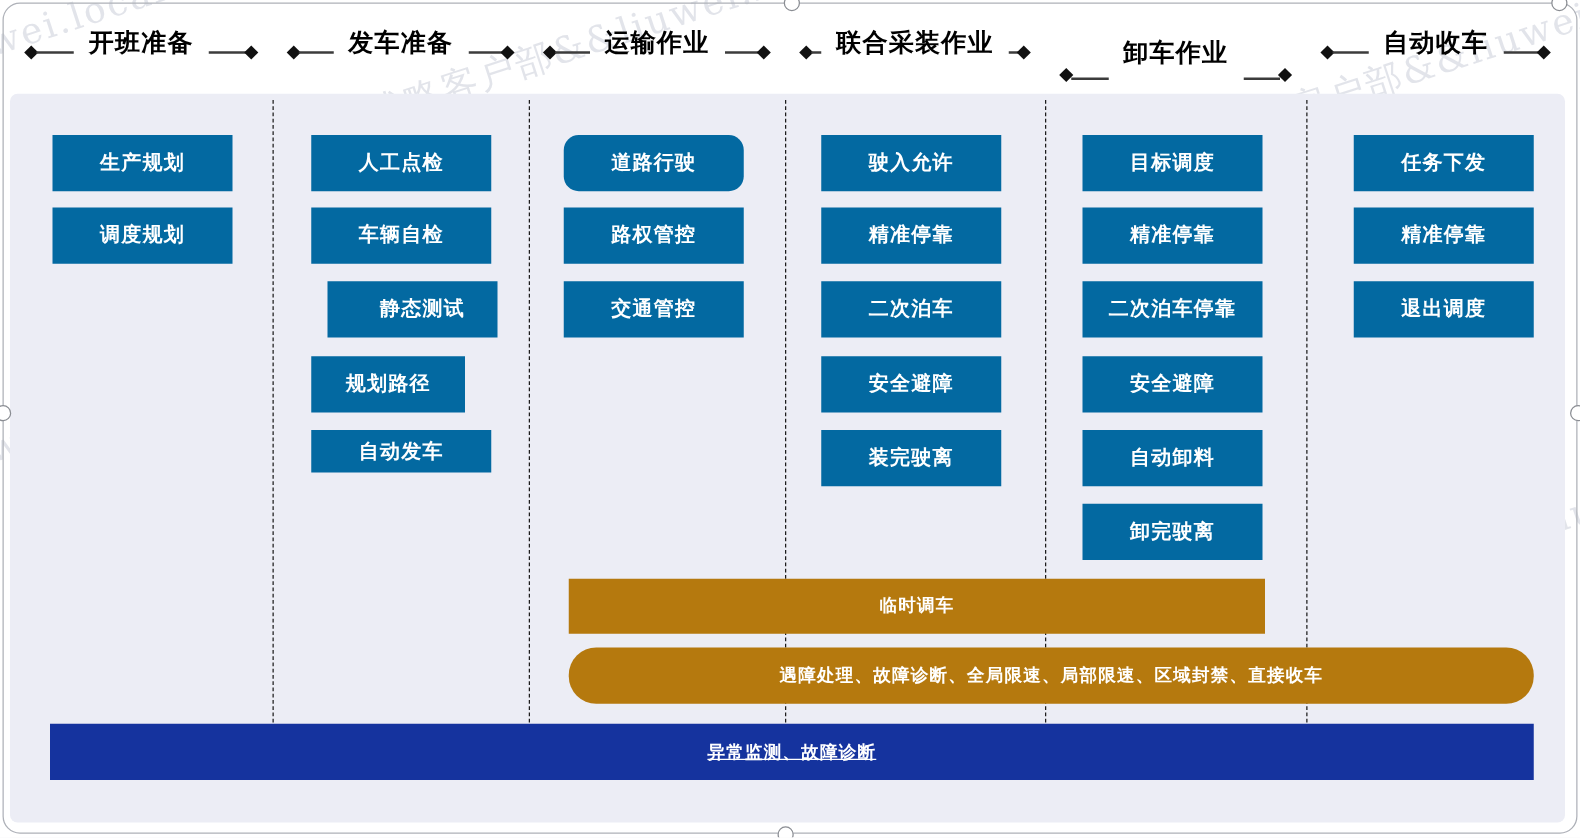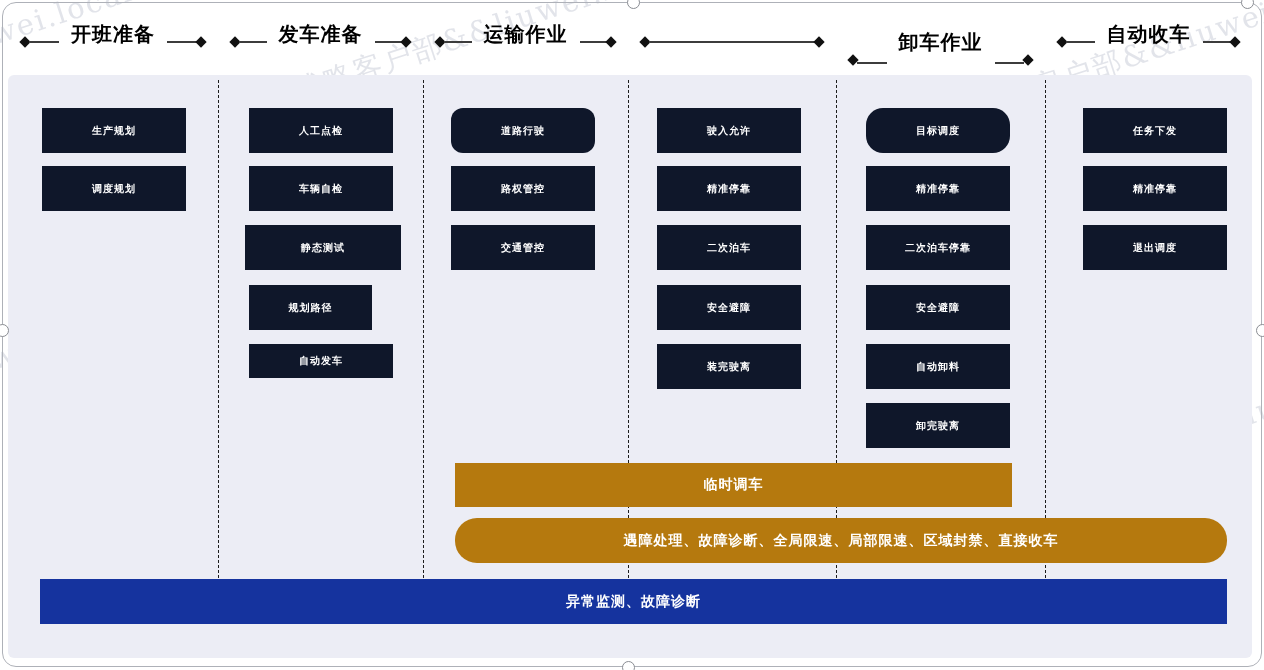--- a/index.html
+++ b/index.html
@@ -14,22 +14,22 @@
   .panel{position:absolute;left:8px;top:75px;width:1244px;height:583px;
          background:#ecedf5;border-radius:6px;}
   .sep{position:absolute;top:80px;height:498px;width:0;border-left:1.6px dashed #1c1c1c;}
   .col-header{position:absolute;top:12px;height:44px;display:flex;align-items:center;
               padding:0 13px;box-sizing:border-box;}
   .col-header .h-line{flex:1;height:2px;background:#3c3c3c;position:relative;top:8px;}
   .col-header .h-diamond{width:8px;height:8px;background:#111;transform:rotate(45deg);
                          position:relative;top:8px;flex:0 0 auto;}
   .col-header .h-text{margin:0 12px;font-size:20px;font-weight:bold;color:#000000;
                       letter-spacing:1px;white-space:nowrap;}
-  .step-btn{position:absolute;width:144px;height:45px;background:#0f172a;color:#fff;
-            font-size:10px;font-weight:bold;display:flex;align-items:center;justify-content:center;
+  .step-btn{position:absolute;width:144px;height:45px;background:#0369a1;color:#fff;
+            font-size:16px;font-weight:bold;display:flex;align-items:center;justify-content:center;
             letter-spacing:1px;white-space:nowrap;}
   .bar{position:absolute;color:#fff;font-size:14px;font-weight:bold;display:flex;
        align-items:center;justify-content:center;letter-spacing:1px;white-space:nowrap;}
   .bar.gold{background:#b5790e;}
   .bar.navy{background:#15339e;}
   .handle{position:absolute;width:13px;height:13px;border-radius:50%;background:#fff;
           border:1.5px solid #8a8d93;box-sizing:border-box;z-index:30;}
 </style>
 </head>
 <body>
@@ -70,20 +70,21 @@
       <div class="col-header" style="left: 423px; width: 205px;">
         <span class="h-diamond"></span>
         <span class="h-line"></span>
         <span class="h-text">运输作业</span>
         <span class="h-line"></span>
         <span class="h-diamond"></span>
       </div>
       <div class="col-header" style="left: 628px; width: 208px;">
         <span class="h-diamond"></span>
         <span class="h-line"></span>
+        <span class="h-text">联合采装作业</span>
         <span class="h-line"></span>
         <span class="h-diamond"></span>
       </div>
       <div class="col-header" style="left: 836px; width: 209px; align-items: flex-end;">
         <span class="h-diamond"></span>
         <span class="h-line"></span>
         <span class="h-text">卸车作业</span>
         <span class="h-line"></span>
         <span class="h-diamond"></span>
       </div>
@@ -93,45 +94,45 @@
         <span class="h-text">自动收车</span>
         <span class="h-line"></span>
         <span class="h-diamond"></span>
       </div>
     </div>
   <div id="steps">
       <div class="step-btn" style="left: 42px; top: 108px; width: 144px; height: 45px;">生产规划</div>
       <div class="step-btn" style="left: 42px; top: 166px; width: 144px; height: 45px;">调度规划</div>
       <div class="step-btn" style="left: 249px; top: 108px; width: 144px; height: 45px;">人工点检</div>
       <div class="step-btn" style="left: 249px; top: 166px; width: 144px; height: 45px;">车辆自检</div>
-      <div class="step-btn" style="left: 245px; top: 225px; width: 156px; height: 45px;">静态测试</div>
+      <div class="step-btn" style="left: 262px; top: 225px; width: 120px; height: 45px; padding-left: 16px;">静态测试</div>
       <div class="step-btn" style="left: 249px; top: 285px; width: 123px; height: 45px;">规划路径</div>
       <div class="step-btn" style="left: 249px; top: 344px; width: 144px; height: 34px;">自动发车</div>
       <div class="step-btn" style="left: 451px; top: 108px; width: 144px; height: 45px; border-radius: 12px;">道路行驶</div>
       <div class="step-btn" style="left: 451px; top: 166px; width: 144px; height: 45px;">路权管控</div>
       <div class="step-btn" style="left: 451px; top: 225px; width: 144px; height: 45px;">交通管控</div>
       <div class="step-btn" style="left: 657px; top: 108px; width: 144px; height: 45px;">驶入允许</div>
       <div class="step-btn" style="left: 657px; top: 166px; width: 144px; height: 45px;">精准停靠</div>
       <div class="step-btn" style="left: 657px; top: 225px; width: 144px; height: 45px;">二次泊车</div>
       <div class="step-btn" style="left: 657px; top: 285px; width: 144px; height: 45px;">安全避障</div>
       <div class="step-btn" style="left: 657px; top: 344px; width: 144px; height: 45px;">装完驶离</div>
-      <div class="step-btn" style="left: 866px; top: 108px; width: 144px; height: 45px; border-radius: 17px;">目标调度</div>
+      <div class="step-btn" style="left: 866px; top: 108px; width: 144px; height: 45px;">目标调度</div>
       <div class="step-btn" style="left: 866px; top: 166px; width: 144px; height: 45px;">精准停靠</div>
       <div class="step-btn" style="left: 866px; top: 225px; width: 144px; height: 45px;">二次泊车停靠</div>
       <div class="step-btn" style="left: 866px; top: 285px; width: 144px; height: 45px;">安全避障</div>
       <div class="step-btn" style="left: 866px; top: 344px; width: 144px; height: 45px;">自动卸料</div>
       <div class="step-btn" style="left: 866px; top: 403px; width: 144px; height: 45px;">卸完驶离</div>
       <div class="step-btn" style="left: 1083px; top: 108px; width: 144px; height: 45px;">任务下发</div>
       <div class="step-btn" style="left: 1083px; top: 166px; width: 144px; height: 45px;">精准停靠</div>
       <div class="step-btn" style="left: 1083px; top: 225px; width: 144px; height: 45px;">退出调度</div>
     </div>
   <div id="bars">
       <div class="bar gold" style="left: 455px; top: 463px; width: 557px; height: 44px;">临时调车</div>
       <div class="bar gold" style="left: 455px; top: 518px; width: 772px; height: 45px; border-radius: 22px;">遇障处理、故障诊断、全局限速、局部限速、区域封禁、直接收车</div>
-      <div class="bar navy" style="left: 40px; top: 579px; width: 1187px; height: 45px;">异常监测、故障诊断</div>
+      <div class="bar navy" style="left: 40px; top: 579px; width: 1187px; height: 45px; text-decoration: underline;">异常监测、故障诊断</div>
     </div>
   <div class="canvas-border"></div>
   <div id="handles">
       <div class="handle" style="left: 626.5px; top: -4.5px;"></div>
       <div class="handle" style="left: -4.5px; top: 323.5px;"></div>
       <div class="handle" style="left: 1255.5px; top: 323.5px;"></div>
       <div class="handle" style="left: 621.5px; top: 660.5px;"></div>
       <div class="handle" style="left: 1240.5px; top: -4.5px;"></div>
     </div>
 </div>

